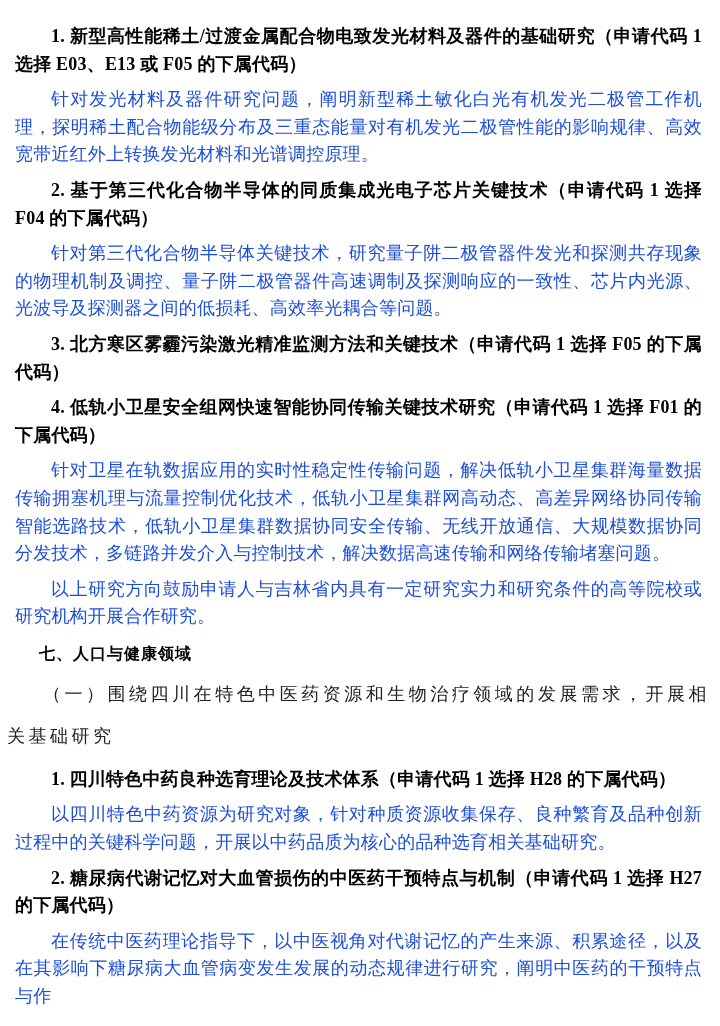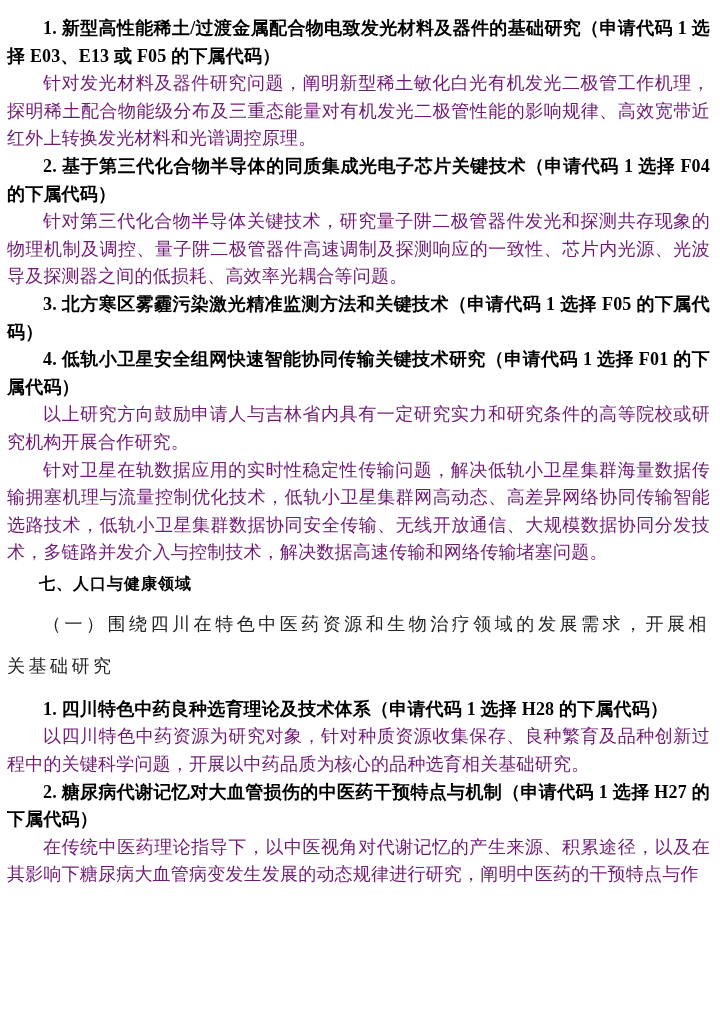--- a/index.html
+++ b/index.html
@@ -17,21 +17,21 @@
     padding: 15px 10px 0 7px;
     overflow: hidden;
     color: #1c1c1c;
     font-family: "Liberation Serif", serif;
     font-size: 18px;
     line-height: 27.6px;
     letter-spacing: 0.2px;
     text-align: justify;
   }
   .page p {
-    margin: 0;
+    margin: 8px;
     text-indent: 2em;
   }
   
   .topic {
     font-weight: bold;
     color: #000000;
   }
   
   .section-heading {
     font-family: "Liberation Sans", sans-serif;
@@ -46,34 +46,34 @@
   
   .kai {
     font-weight: normal;
     color: #222222;
     font-size: 18px;
     line-height: 42px;
     letter-spacing: 3.5px;
     margin: 4px 0 9px 0 !important;
   }
   .body-par {
-    color: #701a75;
+    color: #1d4ed8;
   }
 </style>
 </head>
 <body>
 
 <div class="page">
   <p class="topic">1. 新型高性能稀土/过渡金属配合物电致发光材料及器件的基础研究（申请代码 1 选择 E03、E13 或 F05 的下属代码）</p>
   <p class="body-par">针对发光材料及器件研究问题，阐明新型稀土敏化白光有机发光二极管工作机理，探明稀土配合物能级分布及三重态能量对有机发光二极管性能的影响规律、高效宽带近红外上转换发光材料和光谱调控原理。</p>
   <p class="topic">2. 基于第三代化合物半导体的同质集成光电子芯片关键技术（申请代码 1 选择 F04 的下属代码）</p>
   <p class="body-par">针对第三代化合物半导体关键技术，研究量子阱二极管器件发光和探测共存现象的物理机制及调控、量子阱二极管器件高速调制及探测响应的一致性、芯片内光源、光波导及探测器之间的低损耗、高效率光耦合等问题。</p>
   <p class="topic">3. 北方寒区雾霾污染激光精准监测方法和关键技术（申请代码 1 选择 F05 的下属代码）</p>
   <p class="topic">4. 低轨小卫星安全组网快速智能协同传输关键技术研究（申请代码 1 选择 F01 的下属代码）</p>
+  <p class="body-par">针对卫星在轨数据应用的实时性稳定性传输问题，解决低轨小卫星集群海量数据传输拥塞机理与流量控制优化技术，低轨小卫星集群网高动态、高差异网络协同传输智能选路技术，低轨小卫星集群数据协同安全传输、无线开放通信、大规模数据协同分发技术，多链路并发介入与控制技术，解决数据高速传输和网络传输堵塞问题。</p>
   <p class="body-par">以上研究方向鼓励申请人与吉林省内具有一定研究实力和研究条件的高等院校或研究机构开展合作研究。</p>
-  <p class="body-par">针对卫星在轨数据应用的实时性稳定性传输问题，解决低轨小卫星集群海量数据传输拥塞机理与流量控制优化技术，低轨小卫星集群网高动态、高差异网络协同传输智能选路技术，低轨小卫星集群数据协同安全传输、无线开放通信、大规模数据协同分发技术，多链路并发介入与控制技术，解决数据高速传输和网络传输堵塞问题。</p>
   <p class="section-heading">七、人口与健康领域</p>
   <p class="kai">（一）围绕四川在特色中医药资源和生物治疗领域的发展需求，开展相关基础研究</p>
   <p class="topic">1. 四川特色中药良种选育理论及技术体系（申请代码 1 选择 H28 的下属代码）</p>
   <p class="body-par">以四川特色中药资源为研究对象，针对种质资源收集保存、良种繁育及品种创新过程中的关键科学问题，开展以中药品质为核心的品种选育相关基础研究。</p>
   <p class="topic">2. 糖尿病代谢记忆对大血管损伤的中医药干预特点与机制（申请代码 1 选择 H27 的下属代码）</p>
   <p class="body-par">在传统中医药理论指导下，以中医视角对代谢记忆的产生来源、积累途径，以及在其影响下糖尿病大血管病变发生发展的动态规律进行研究，阐明中医药的干预特点与作</p>
 </div>
 
 </body></html>

